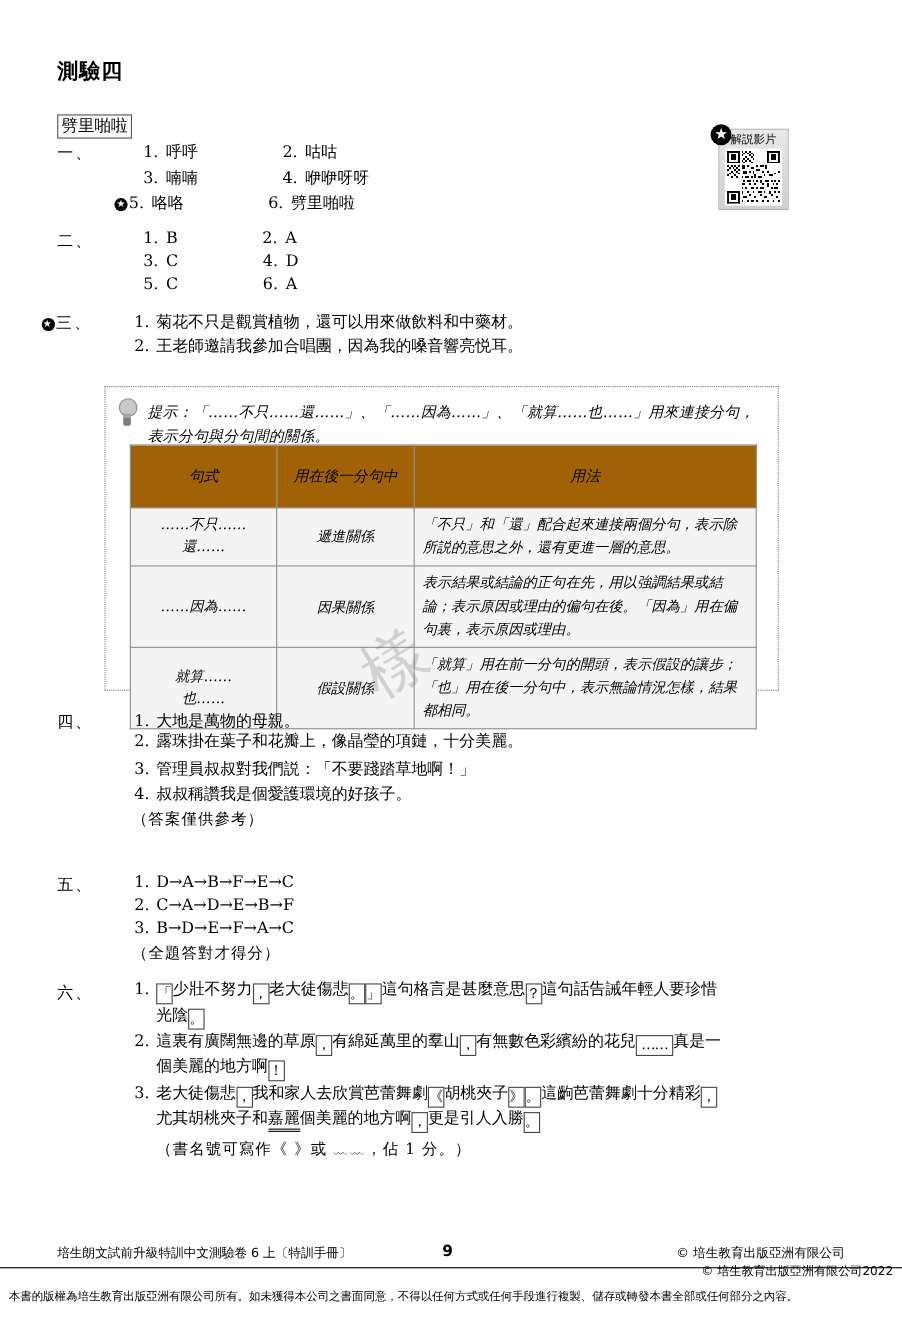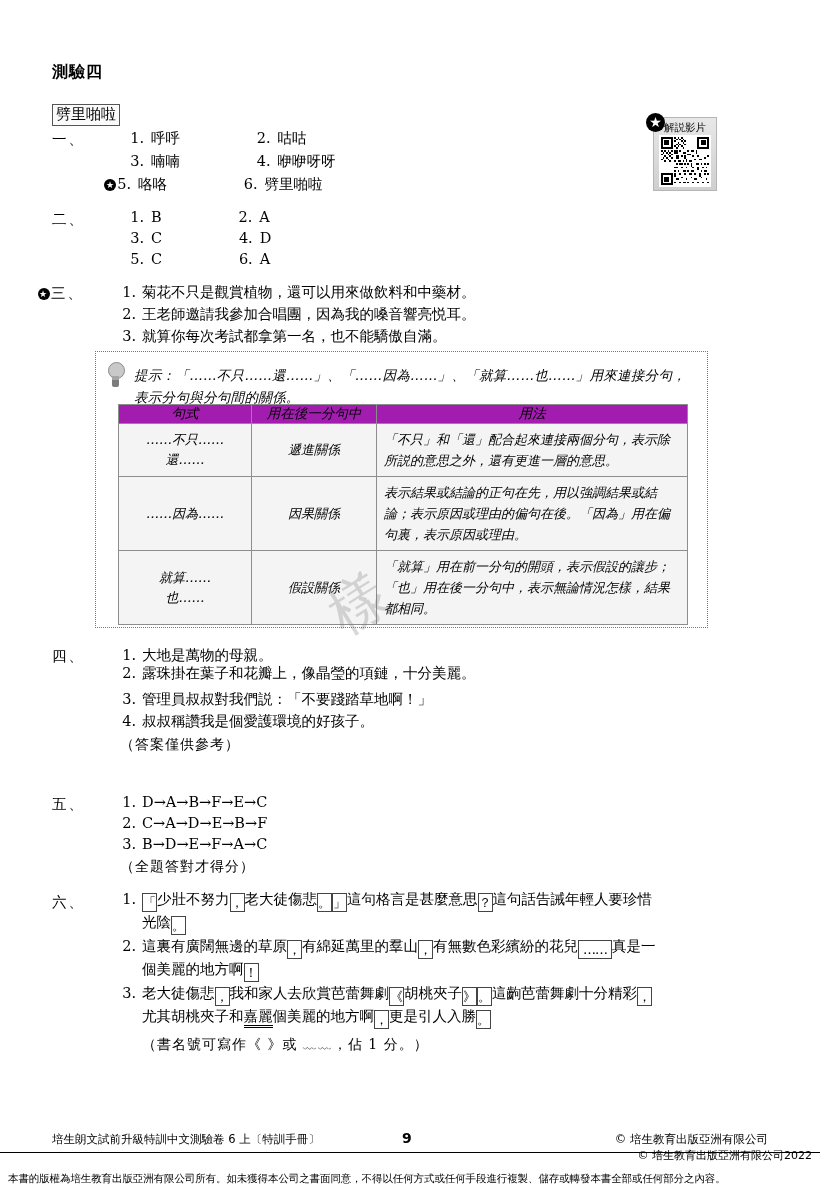--- a/index.html
+++ b/index.html
@@ -19,22 +19,22 @@
     position: absolute;
     left: 0; top: 0;
     width: 820px;
     height: 1200px;
   }
 
   
   .doc-title {
     position: absolute;
     left: 52px;
-    top: 62px;
-    font-size: 16px;
+    top: 52px;
+    font-size: 19px;
     font-weight: bold;
     letter-spacing: 1px;
     font-family: "DejaVu Sans", "Liberation Sans", sans-serif;
   }
 
   
   .subject-label {
     position: absolute;
     left: 52px;
     top: 104px;
@@ -164,22 +164,22 @@
   table.grammar th, table.grammar td {
     border: 1px solid #8d8d8d;
     padding: 5px 7px;
     font-weight: normal;
     vertical-align: middle;
     font-style: italic;
   }
   table.grammar th {
     text-align: center;
     font-size: 13.5px;
-    background: #a21caf;
-    padding: 0 6px;
+    background: #a16207;
+    padding: 19px 6px;
   }
   td.c1 { width: 118px; text-align: center; line-height: 20px; }
   td.c2 { width: 110px; text-align: center; }
   td.c3 { line-height: 21px; text-align: left; }
 
   
   .watermark {
     position: absolute;
     left: 330px;
     top: 565px;
@@ -476,23 +476,20 @@
 
   <div class="section-num" style="left:38px; top:284px;">
     <span class="star-prefix">★</span><span>三、</span>
   </div>
   <div class="list-item" style="left:118px; top:283px;">
     <span class="li-marker">1.</span><span>菊花不只是觀賞植物，還可以用來做飲料和中藥材。</span>
   </div>
   <div class="list-item" style="left:118px; top:305px;">
     <span class="li-marker">2.</span><span>王老師邀請我參加合唱團，因為我的嗓音響亮悦耳。</span>
   </div>
-  <div class="list-item" style="left:118px; top:327px;">
-    <span class="li-marker">3.</span><span>就算你每次考試都拿第一名，也不能驕傲自滿。</span>
-  </div>
 
   <div class="hint-box">
     <div class="bulb">
       <div class="glass"></div>
         <div class="neck"></div>
         <div class="base"></div>
     </div>
     <div class="hint-text">提示：「……不只……還……」、「……因為……」、「就算……也……」用來連接分句，表示分句與分句間的關係。</div>
 
     <table class="grammar">

